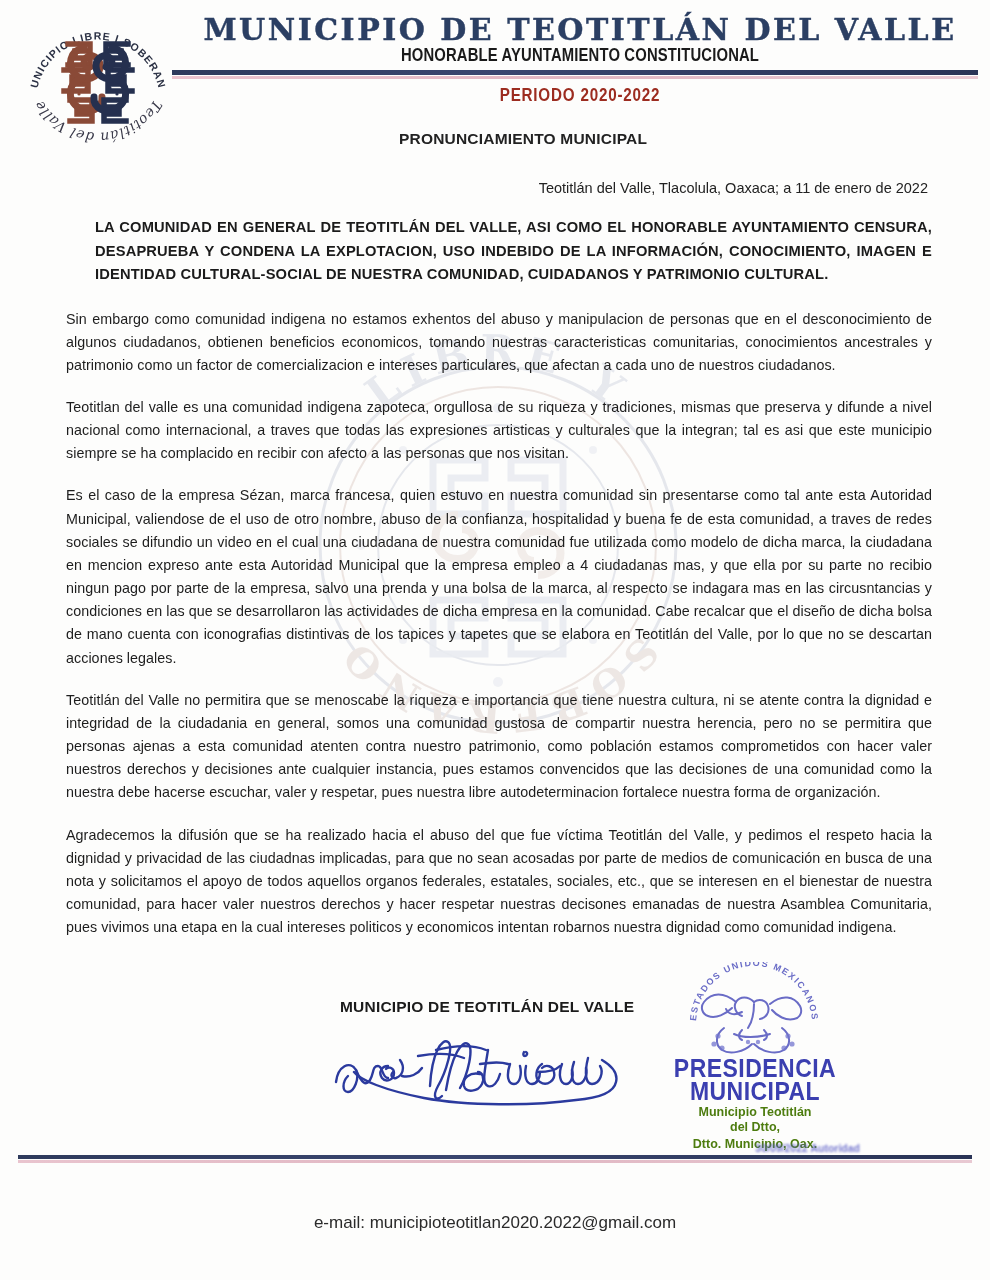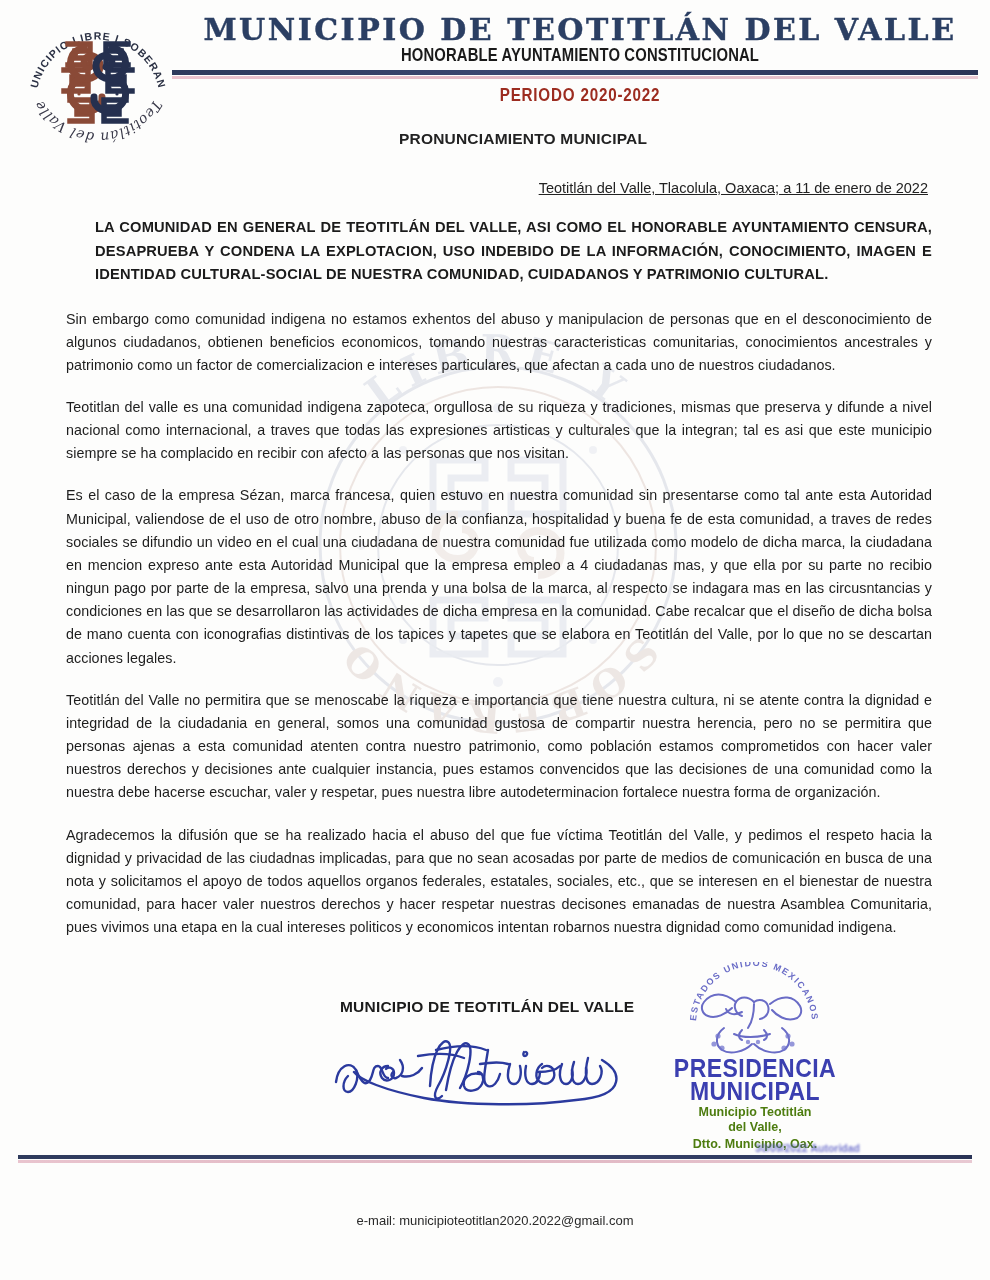--- a/index.html
+++ b/index.html
@@ -126,21 +126,20 @@
     margin-left: 39px;
   }
 
   .doc-date {
     position: absolute;
     right: 62px;
     top: 180px;
     font-size: 14.5px;
     color: #222;
     z-index: 2;
-    text-decoration: underline;
   }
 
   
   .body-wrap {
     position: absolute;
     left: 66px;
     top: 216px;
     width: 866px;
     z-index: 2;
   }
@@ -279,21 +278,21 @@
     color: #2a2a2a;
     z-index: 2;
   }
   .footer-line1 .gap { display: inline-block; width: 26px; }
 
   .footer-line2 {
     position: absolute;
     left: 0; top: 1213px;
     width: 990px;
     text-align: center;
-    font-size: 13px;
+    font-size: 17px;
     color: #2a2a2a;
     z-index: 2;
   }
 </style>
 </head>
 <body>
 
 <div class="page">
 
   <svg class="watermark" viewBox="0 0 430 460">
@@ -460,21 +459,21 @@
           <circle cx="104" cy="74" r="2.6"></circle>
         <circle cx="108" cy="82" r="2.6"></circle>
           <circle cx="100" cy="86" r="2.6"></circle>
         <circle cx="64" cy="80" r="2.2"></circle>
           <circle cx="74" cy="80" r="2.2"></circle>
       </g>
     </svg>
     <div class="stamp-l1">PRESIDENCIA</div>
     <div class="stamp-l2">MUNICIPAL</div>
     <div class="stamp-l3">Municipio Teotitlán</div>
-    <div class="stamp-l4">del Valle,</div>
+    <div class="stamp-l4">del Dtto,</div>
     <div class="stamp-l5">Dtto. Municipio, Oax.</div>
     <div class="stamp-l6">30/09/2022 Autoridad</div>
   </div>
 
   <div class="footer-rule-navy"></div>
   <div class="footer-rule-pink"></div>
 
   <div class="footer-line2">e-mail: municipioteotitlan2020.2022@gmail.com</div>
 
 </div>

